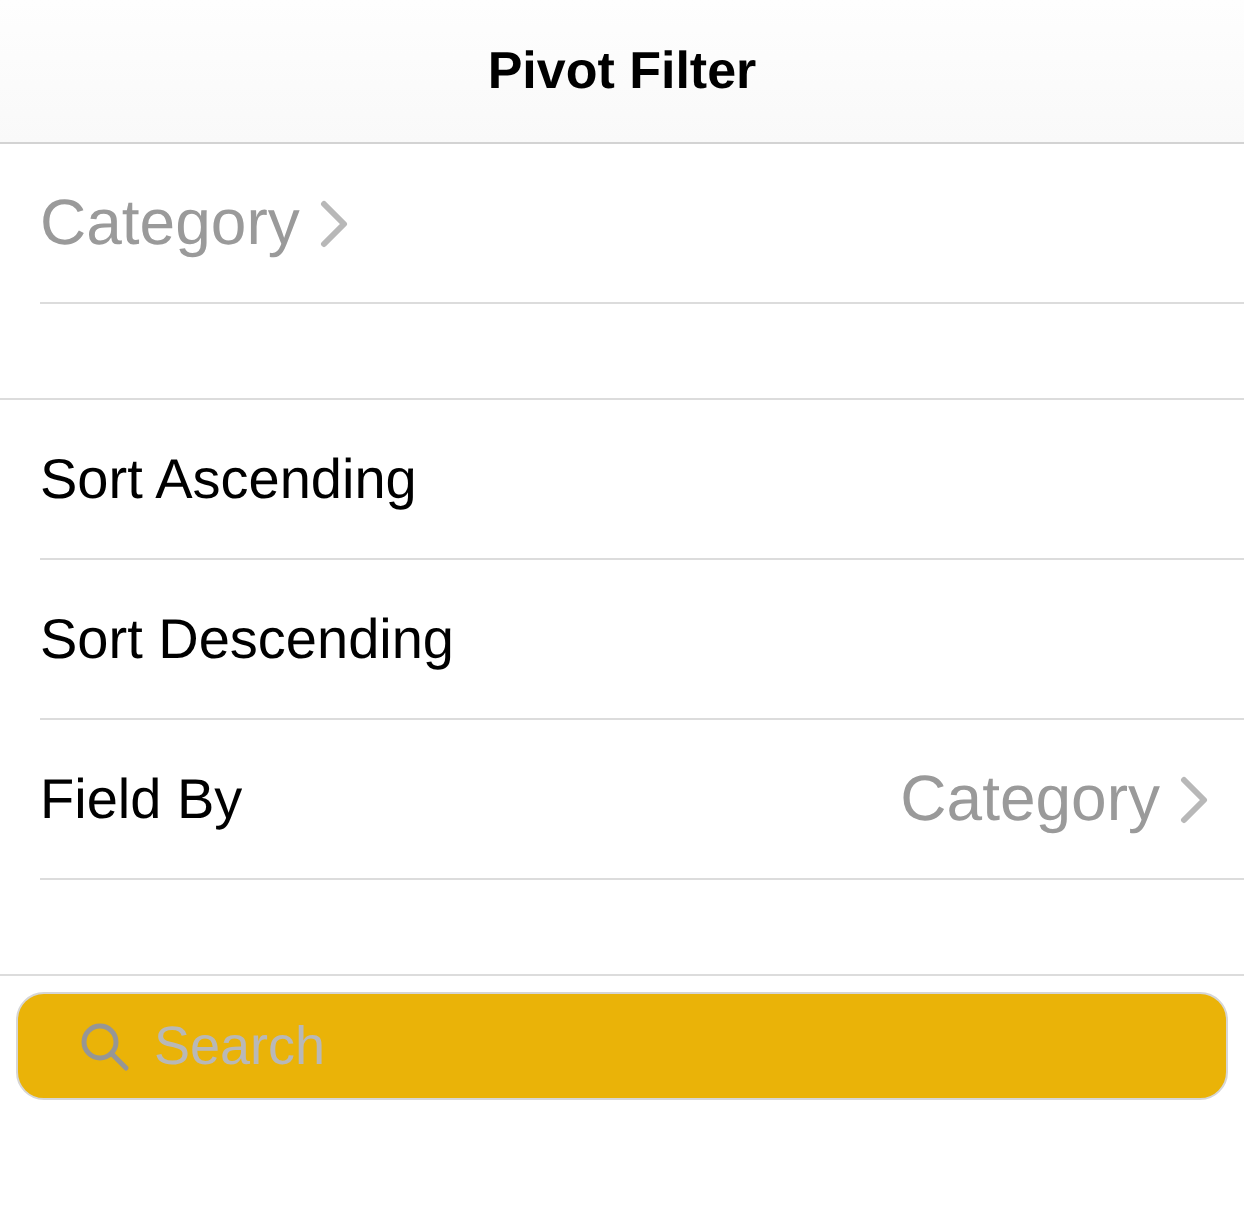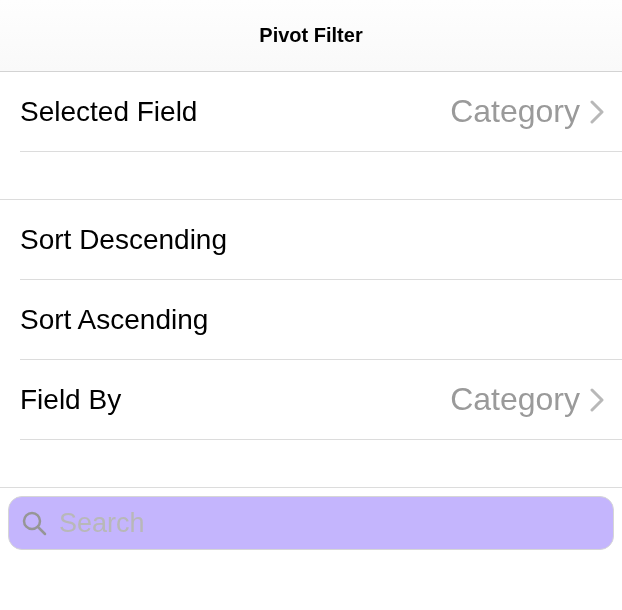--- a/index.html
+++ b/index.html
@@ -17,21 +17,21 @@
     }
     .header {
       height: 72px;
       display: flex;
       align-items: center;
       justify-content: center;
       border-bottom: 1px solid #d3d3d3;
       background: linear-gradient(to bottom, #fefefe, #f9f9f9);
     }
     .header-title {
-      font-size: 20px;
+      font-size: 26px;
       font-weight: 700;
       color: #000;
     }
     .section-spacer {
       height: 48px;
       background: #ffffff;
       border-bottom: 1px solid #dcdcdc;
     }
     .list-group {
       padding-left: 20px;
@@ -71,23 +71,23 @@
     }
     .search-wrap {
       padding: 8px 8px;
     }
     .search-box {
       display: flex;
       align-items: center;
       border: 1px solid #d6d6d6;
       border-radius: 14px;
       height: 54px;
-      padding: 0 12px;
+      padding: 0 30px;
       gap: 12px;
-      background: #c4b5fd;
+      background: #eab308;
     }
     .search-icon {
       display: inline-flex;
       align-items: center;
       justify-content: center;
       color: #969696;
     }
     .search-icon svg {
       width: 26px;
       height: 26px;
@@ -106,40 +106,39 @@
   </style>
 </head>
 <body>
 
 <div class="header">
   <div class="header-title">Pivot Filter</div>
 </div>
 
 <div class="list-group">
   <div class="row">
-    <div class="row-label">Selected Field</div>
     <div class="row-right">
       <div class="row-value">Category</div>
       <span class="chevron">
         <svg viewBox="0 0 14 24" fill="none" stroke="#b8b8b8" stroke-width="3" stroke-linecap="round" stroke-linejoin="round">
           <polyline points="2,2 12,12 2,22"></polyline>
         </svg>
       </span>
     </div>
   </div>
 </div>
 
 <div class="section-spacer"></div>
 
 <div class="list-group">
   <div class="row">
-    <div class="row-label">Sort Descending</div>
+    <div class="row-label">Sort Ascending</div>
   </div>
   <div class="row">
-    <div class="row-label">Sort Ascending</div>
+    <div class="row-label">Sort Descending</div>
   </div>
   <div class="row">
     <div class="row-label">Field By</div>
     <div class="row-right">
       <div class="row-value">Category</div>
       <span class="chevron">
         <svg viewBox="0 0 14 24" fill="none" stroke="#b8b8b8" stroke-width="3" stroke-linecap="round" stroke-linejoin="round">
           <polyline points="2,2 12,12 2,22"></polyline>
         </svg>
       </span>

